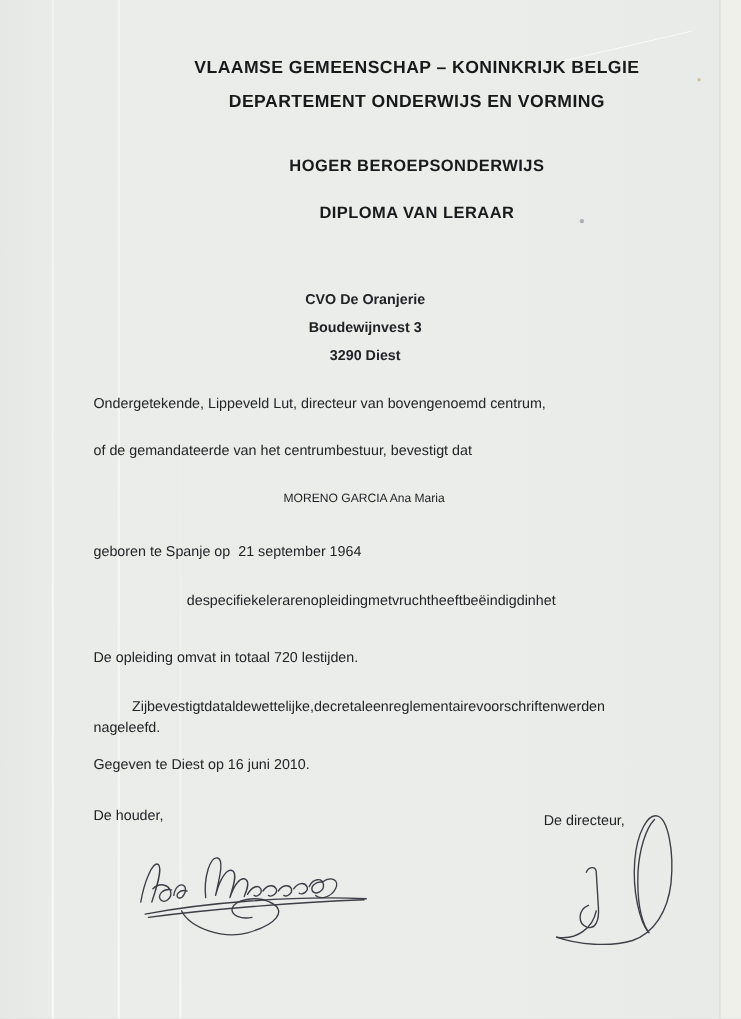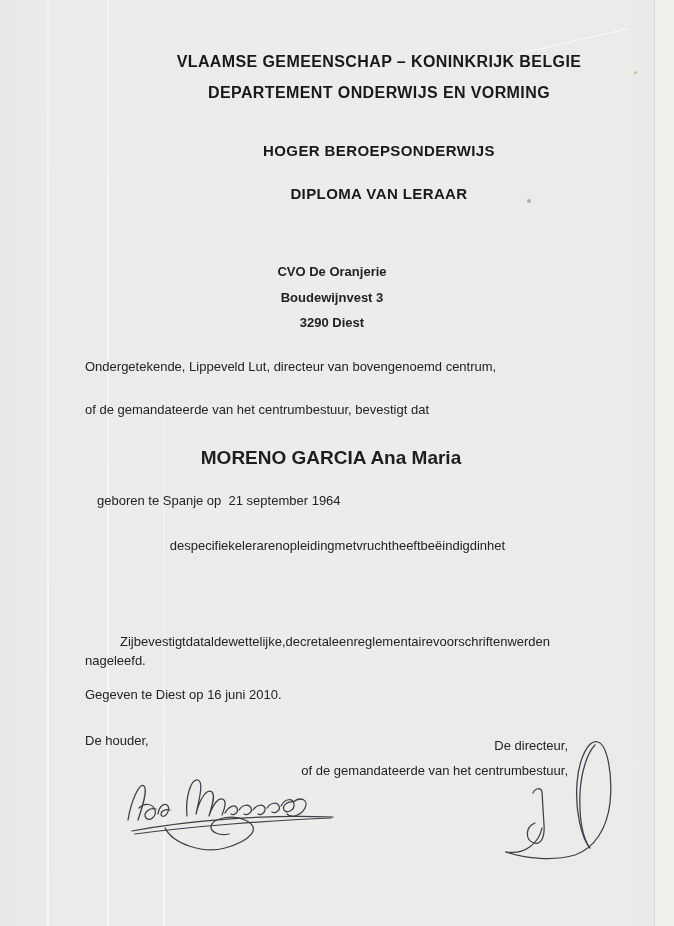--- a/index.html
+++ b/index.html
@@ -47,21 +47,21 @@
   .addr-block {
     position: absolute; left: 0; top: 248px; width: 664px;
     text-align: center; font-weight: bold; font-size: 13px;
     line-height: 25.5px; color: #222226; margin-top: 11px;
   }
 
   .body-text { font-size: 13px; color: #232327; }
 
   .holder-name {
     position: absolute; left: 0; top: 447px; width: 662px;
-    text-align: center; font-weight: bold; font-size: 19px; color: #1e1e22;
+    text-align: center; font-weight: normal; font-size: 11px; color: #1e1e22;
   }
 
   .para { position: absolute; left: 85px; font-size: 13px; color: #232327; line-height: 19px; }
   .words-justified { display: flex; justify-content: center; }
 
   .sig-label-right { position: absolute; text-align: center; font-size: 13px; color: #232327; white-space: nowrap; }
 
   .signature { position: absolute; }
   .signature path { fill: none; stroke: #3d3e47; stroke-width: 1.25; stroke-linecap: round; stroke-linejoin: round; }
 </style>
@@ -87,36 +87,37 @@
     <div>CVO De Oranjerie</div>
     <div>Boudewijnvest 3</div>
     <div>3290 Diest</div>
   </div>
 
   <div class="line body-text" style="left:85px; top:402px">of de gemandateerde van het centrumbestuur, bevestigt dat</div>
   <div class="line body-text" style="left:85px; top:359px">Ondergetekende, Lippeveld Lut, directeur van bovengenoemd centrum,</div>
 
   <div class="holder-name">MORENO GARCIA Ana Maria</div>
 
-  <div class="line body-text" style="left:97px; top:493px">geboren te Spanje op &nbsp;21 september 1964</div>
+  <div class="line body-text" style="left:85px; top:493px">geboren te Spanje op &nbsp;21 september 1964</div>
 
   <div class="para" style="top:536px; width:505px">
     <div class="words-justified">
         <span>de</span>
         <span>specifieke</span>
         <span>lerarenopleiding</span>
         <span>met</span>
         <span>vrucht</span>
         <span>heeft</span>
         <span>beëindigd</span>
         <span>in</span>
         <span>het</span>
       </div>
   </div>
 
+  <div class="line body-text" style="left:85px; top:590px">De opleiding omvat in totaal 720 lestijden.</div>
 
   <div class="para" style="top:632px; width:500px">
     <div class="words-justified">
         <span>Zij</span>
         <span>bevestigt</span>
         <span>dat</span>
         <span>al</span>
         <span>de</span>
         <span>wettelijke,</span>
         <span>decretale</span>
@@ -125,21 +126,20 @@
         <span>voorschriften</span>
         <span>werden</span>
       </div>
     <div>nageleefd.</div>
   </div>
 
   <div class="line body-text" style="left:85px; top:687px">Gegeven te Diest op 16 juni 2010.</div>
 
   <div class="line body-text" style="left:85px; top:733px">De houder,</div>
   <div class="sig-label-right" style="right:106px; top:738px">De directeur,</div>
-  <div class="sig-label-right" style="right:106px; top:763px">of de gemandateerde van het centrumbestuur,</div>
 
   <svg class="signature" style="left:95px; top:758px" width="250" height="115" viewBox="0 0 250 115">
     <path d="M33,62 C36,44 44,24 49,28 C53,32 47,50 43,62"></path>
     <path d="M44,50 C50,44 58,46 60,52 C62,58 55,64 51,60 C48,56 53,49 61,51"></path>
     <path d="M63,56 C64,48 70,44 73,48 C75,52 71,60 67,58 C64,56 68,50 75,52"></path>
     <path d="M92,58 C90,40 96,20 103,22 C109,24 104,42 101,56 C105,40 112,30 117,34 C121,38 116,50 114,58 C118,46 124,38 129,42 C132,45 129,52 127,57"></path>
     <path d="M130,55 C134,48 140,46 142,50 C144,54 139,58 136,56"></path>
     <path d="M144,52 C148,46 154,46 156,50 C158,54 152,58 149,56"></path>
     <path d="M158,52 C162,46 168,46 170,50 C171,54 166,58 163,56"></path>
     <path d="M172,50 C176,44 182,44 184,48 C186,52 180,56 177,54"></path>

